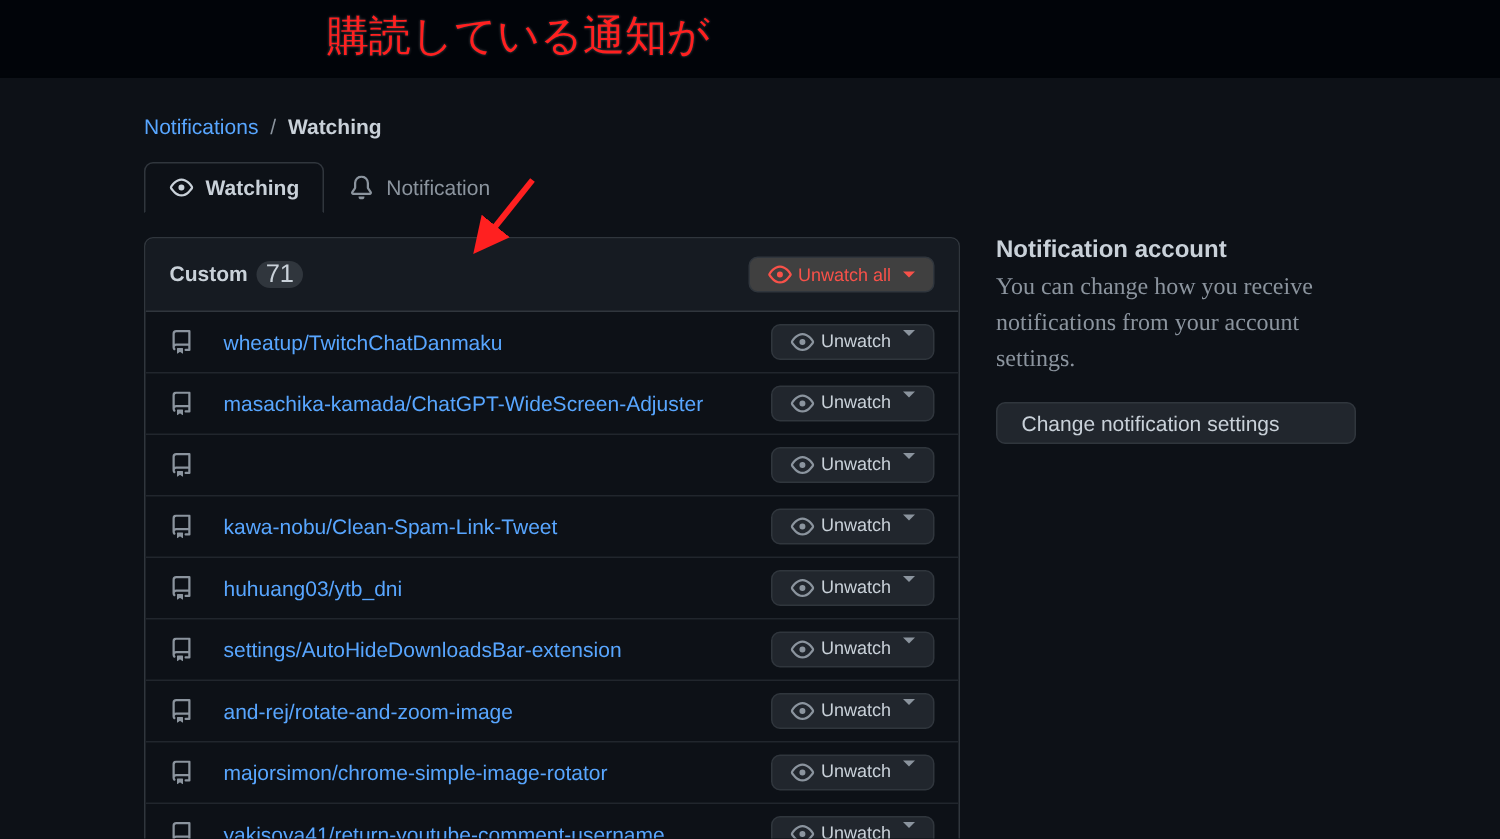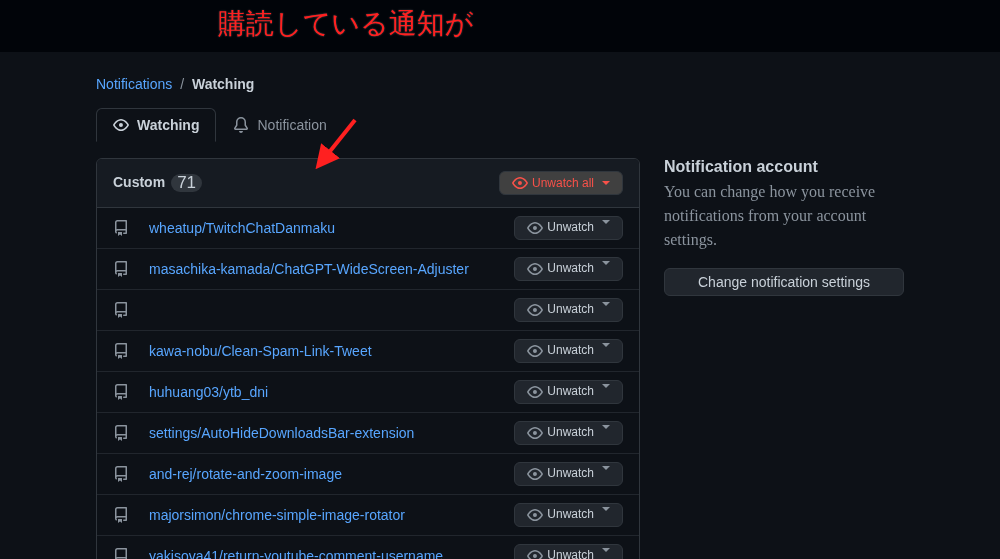--- a/index.html
+++ b/index.html
@@ -205,21 +205,21 @@
     .settings-btn {
       display: block;
       width: 100%;
       padding: 5px 16px;
       background: #21262d;
       border: 1px solid #30363d;
       border-radius: 6px;
       color: #c9d1d9;
       font-size: 14px;
       font-weight: 500;
-      text-align: center;
+      text-align: left;
       cursor: pointer;
     }
   </style>
 </head>
 <body>
 
 <div class="top-bar"></div>
 
 <div class="annotation-text">
   <div>購読している通知が</div>

